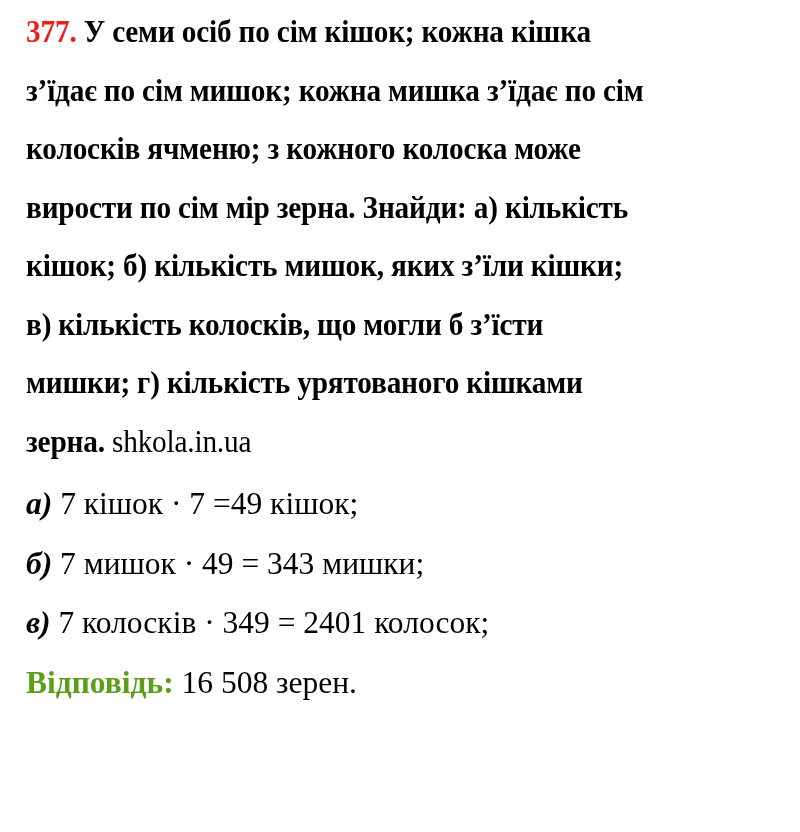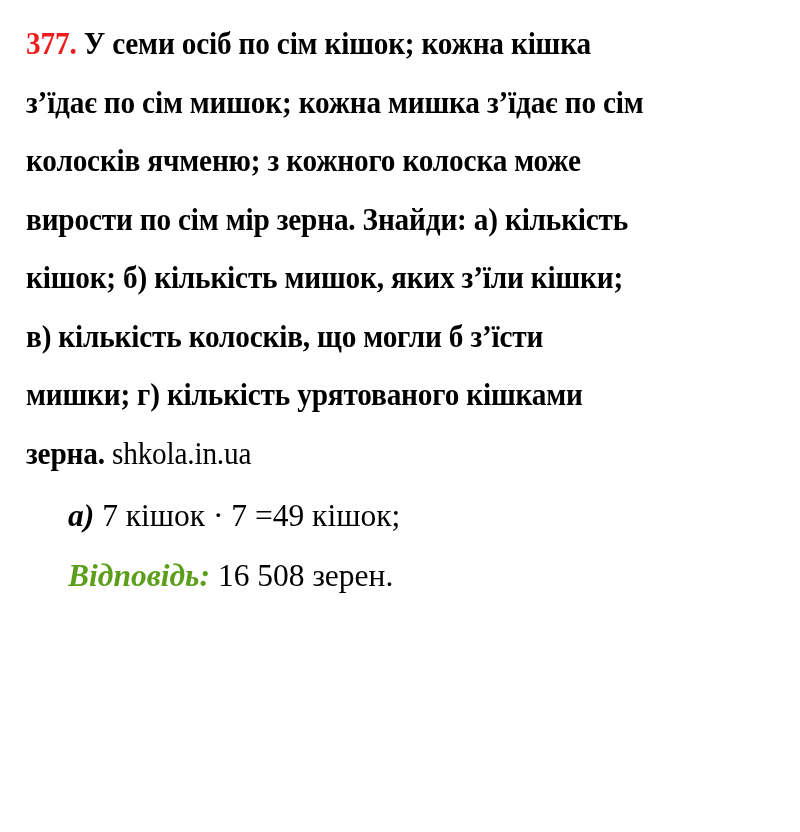--- a/index.html
+++ b/index.html
@@ -11,21 +11,21 @@
       width: 800px;
       height: 832px;
       position: relative;
       overflow: hidden;
       font-family: "Liberation Serif", "DejaVu Serif", serif;
       color: #000000;
     }
     .page {
       position: absolute;
       left: 26px;
-      top: 12px;
+      top: 0;
       width: 770px;
     }
     .problem {
       font-weight: bold;
       font-size: 31.5px;
       line-height: 58.5px;
       margin-top: 3px;
       letter-spacing: -0.2px;
       transform: scaleX(0.93);
       transform-origin: left top;
@@ -44,44 +44,44 @@
     .solution {
       position: absolute;
       left: 0;
       top: 474px;
       font-size: 31.5px;
       line-height: 59.5px;
     }
     .solution .row {
       display: block;
       white-space: nowrap;
-      margin-left: 42px;
     }
     .lbl {
       font-weight: bold;
       font-style: italic;
     }
     .answer-lbl {
       font-weight: bold;
-      font-style: italic;
       color: #5a9e1a;
     }
   </style>
 </head>
 <body>
 
 <div class="page">
   <div class="problem">
     <span class="line"><span class="num">377.</span> <span>У семи осіб по сім кішок; кожна кішка</span></span>
     <span class="line">з’їдає по сім мишок; кожна мишка з’їдає по сім</span>
     <span class="line">колосків ячменю; з кожного колоска може</span>
     <span class="line">вирости по сім мір зерна. Знайди: а) кількість</span>
     <span class="line">кішок; б) кількість мишок, яких з’їли кішки;</span>
     <span class="line">в) кількість колосків, що могли б з’їсти</span>
     <span class="line">мишки; г) кількість урятованого кішками</span>
     <span class="line"><span>зерна.</span> <span class="src">shkola.in.ua</span></span>
   </div>
 
   <div class="solution">
     <span class="row"><span class="lbl">а)</span> <span>7 кішок · 7 =49 кішок;</span></span>
+    <span class="row"><span class="lbl">б)</span> <span>7 мишок · 49 = 343 мишки;</span></span>
+    <span class="row"><span class="lbl">в)</span> <span>7 колосків · 349 = 2401 колосок;</span></span>
     <span class="row"><span class="answer-lbl">Відповідь:</span> <span>16 508 зерен.</span></span>
   </div>
 </div>
 
 </body></html>

